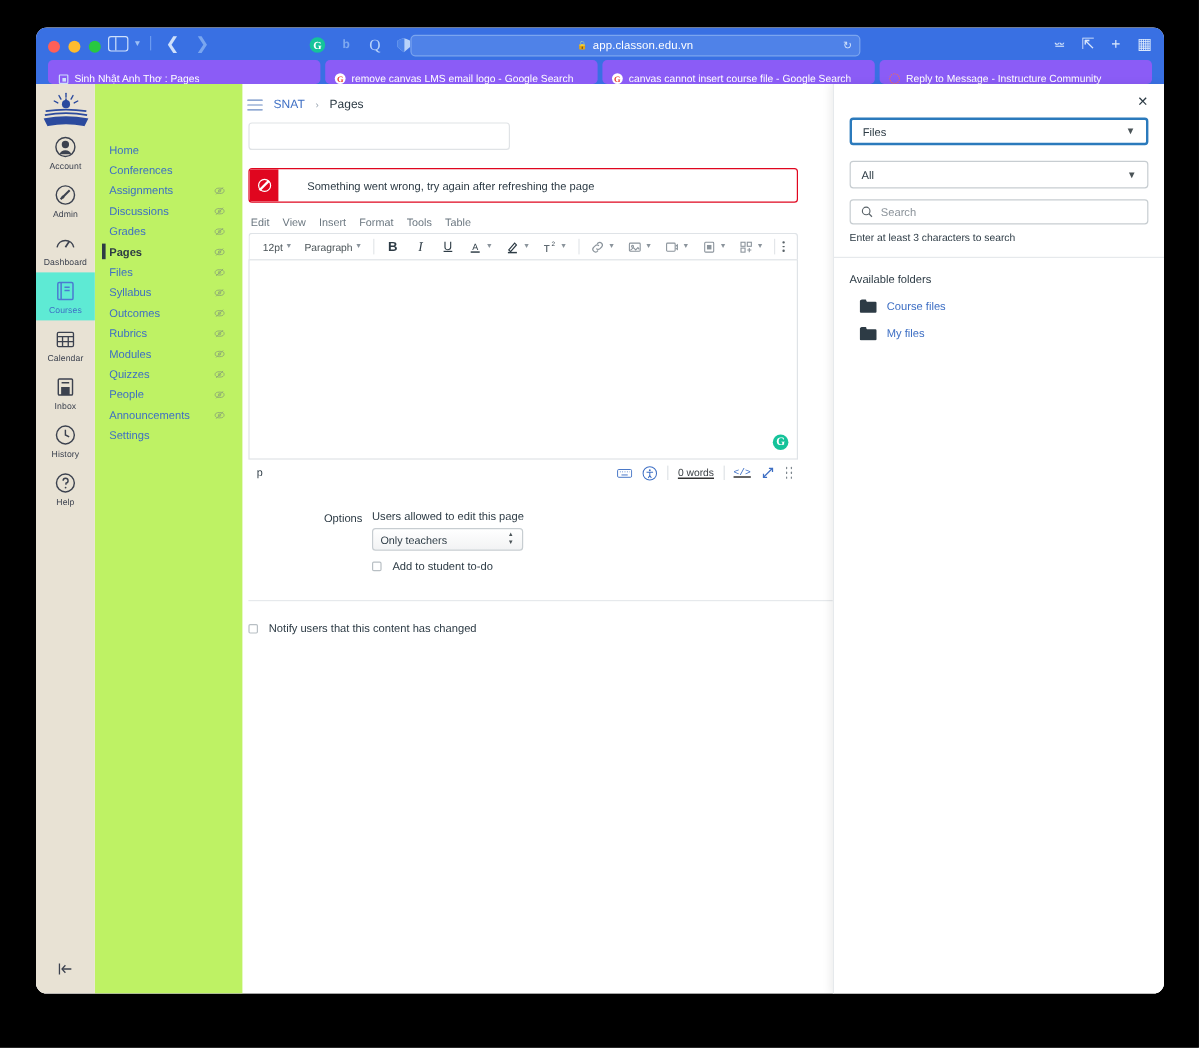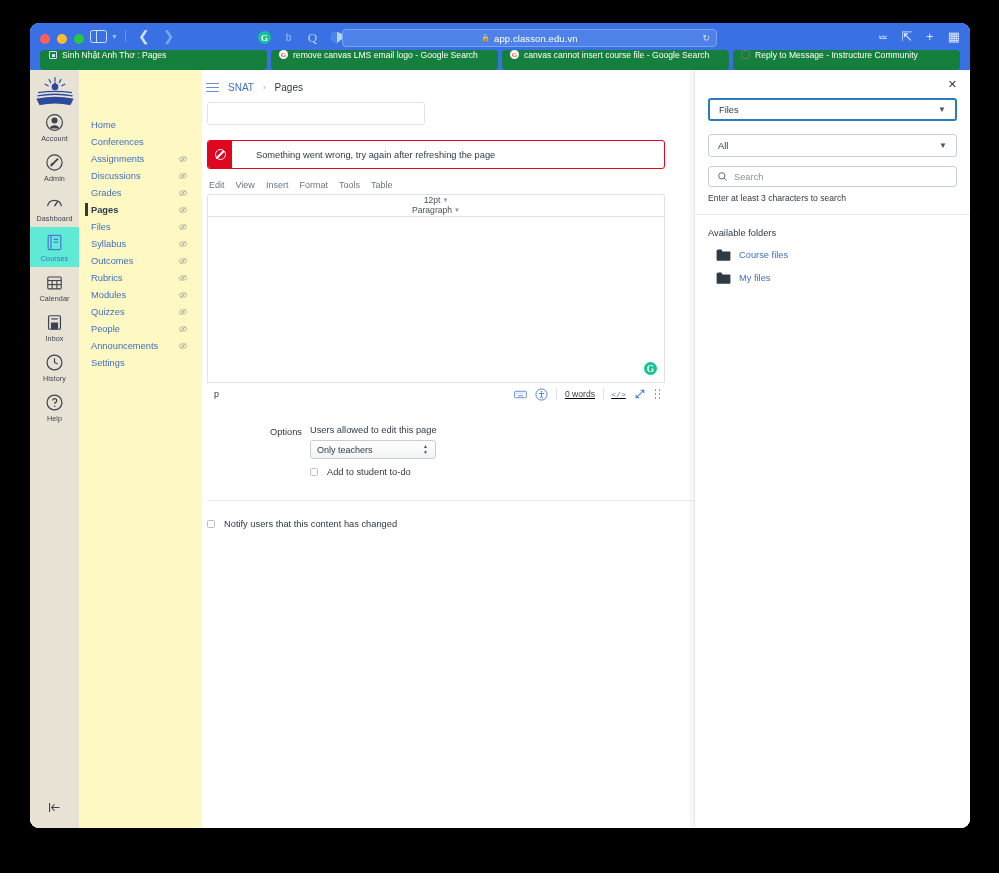--- a/index.html
+++ b/index.html
@@ -83,23 +83,23 @@
   .cr-ico { color: #dbe8fc; font-size: 13px; line-height: 1; }
 
   
   .tabstrip {
     position: absolute; left: 0; right: 0; top: 27px;
     height: 20px;
     display: flex; gap: 4px; padding: 0 10px;
   }
   .tab {
     flex: 1;
-    background: #15803d;
+    background: #8b5cf6;
     border-radius: 4px;
-    display: flex; align-items: flex-start;
+    display: flex; align-items: flex-end;
     gap: 5px; padding: 0 8px;
     overflow: hidden;
     min-width: 0;
   }
   .tab-fav { width: 9px; height: 9px; flex: 0 0 9px; display: flex; align-items: center; justify-content: center; }
   .fav-box { width: 8px; height: 8px; border: 1px solid #cfe0fb; border-radius: 1px; position: relative;}
   .fav-box::after { content:""; position:absolute; left:2px; top:2px; width:3px; height:3px; background:#cfe0fb; }
   .fav-g {
     width: 9px; height: 9px; border-radius: 50%; background: #fff;
     color: #ea4335; font-size: 7px; font-weight: bold;
@@ -142,21 +142,21 @@
   .gn-item.active .gn-label { color: #3e70c5; }
   .gn-collapse {
     position: absolute; bottom: 12px; left: 0; width: 49px;
     display: flex; align-items: center; justify-content: center;
   }
 
   
   .coursenav {
     width: 123px; flex: 0 0 123px;
     padding-top: 46px;
-    background: #fef9c3;
+    background: #bef264;
   }
   .cn-item {
     display: flex; align-items: center; justify-content: space-between;
     padding: 3.5px 14px 3.5px 12px;
     position: relative;
   }
   .cn-label { font-size: 9.3px; color: #3e6fc4; }
   .cn-item.active .cn-label { color: #2d3b45; font-weight: bold; }
   .cn-item.active::before {
     content: ""; position: absolute; left: 6px; top: 2px; bottom: 2px;
@@ -221,21 +221,20 @@
 
   .toolbar {
     border: 1px solid #dfe3e7;
     border-bottom: none;
     background: #fff;
     height: 22px;
     display: flex; align-items: center;
     padding: 0 6px;
     gap: 0px;
     border-radius: 3px 3px 0 0;
-    flex-direction: column;
   }
   .tb-btn {
     display: flex; align-items: center; gap: 2px;
     padding: 0 5px; height: 18px;
     font-size: 8.6px; color: #4a5357;
   }
   .chev { font-size: 6px; color: #8b949c; }
   .tb-sep { width: 1px; height: 13px; background: #e3e6e9; margin: 0 4px; }
   .tb-ico { width: 13px; height: 13px; display: flex; align-items: center; justify-content: center; }
   .kebab { display: flex; flex-direction: column; gap: 1.6px; align-items: center; margin-left: 2px;}

